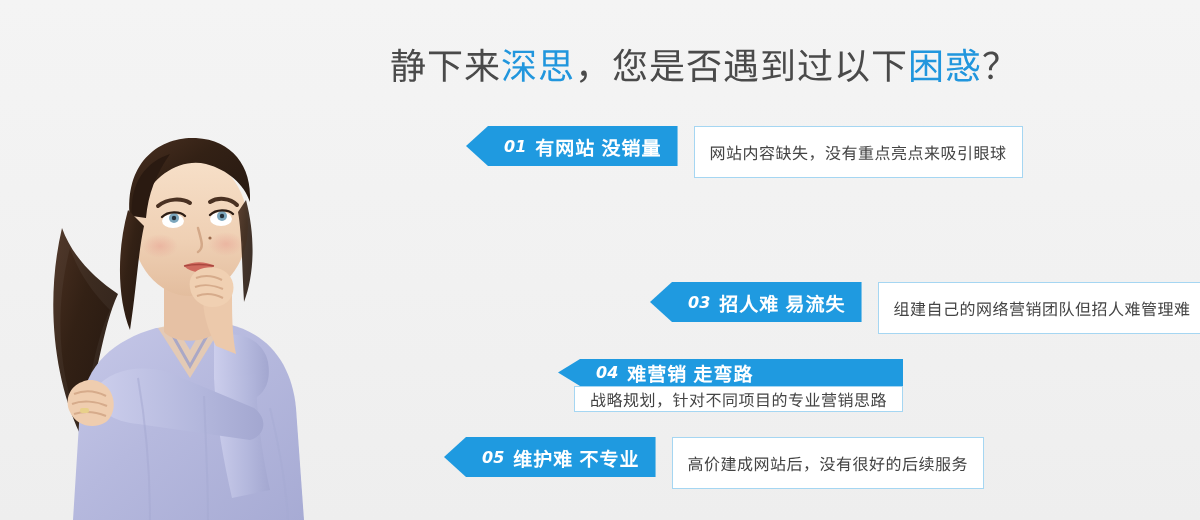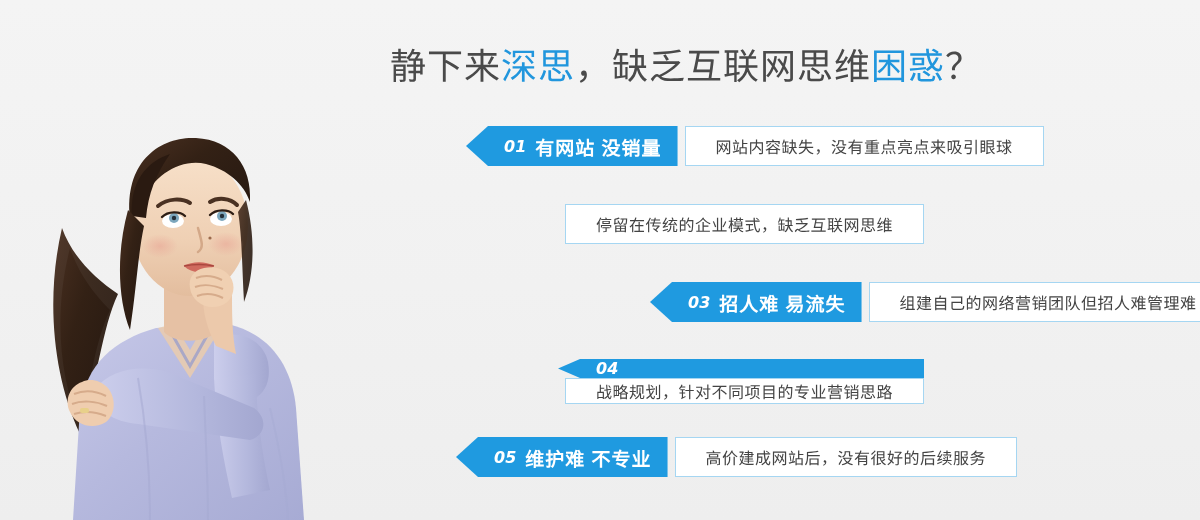--- a/index.html
+++ b/index.html
@@ -54,21 +54,21 @@
   .row {
     position: absolute;
     height: 40px;
     display: flex;
     align-items: stretch;
   }
   .row-1 { left: 466px; top: 126px; }
   .row-2 { left: 558px; top: 204px; }
   .row-3 { left: 650px; top: 282px; }
   .row-4 { left: 558px; top: 359px; flex-direction: column; }
-  .row-5 { left: 456px; top: 437px; }
+  .row-5 { left: 444px; top: 437px; }
 
   .tag {
     position: relative;
     height: 40px;
     background: #1f9ae0;
     display: flex;
     align-items: center;
     padding: 0 16px 0 38px;
     -webkit-clip-path: polygon(0% 50%, 22px 0%, 100% 0%, 100% 100%, 22px 100%);
     clip-path: polygon(0% 50%, 22px 0%, 100% 0%, 100% 100%, 22px 100%);
@@ -85,28 +85,28 @@
     font-family: "DejaVu Sans", "Liberation Sans", sans-serif;
   }
   .tag-title {
     font-size: 19px;
     font-weight: 700;
     color: #ffffff;
     letter-spacing: 1px;
   }
 
   .desc {
-    height: 40px;
-    margin-left: 7px;
+    height: 52px;
+    margin-left: 16px;
     background: #ffffff;
     border: 1px solid #a5d6f2;
     box-sizing: border-box;
     display: flex;
     align-items: center;
-    padding: 0 30px;
+    padding: 0 15px;
     font-size: 16px;
     color: #444444;
     letter-spacing: 0.5px;
     white-space: nowrap;
   }
 </style>
 </head>
 <body>
 
 <div id="banner">
@@ -204,46 +204,46 @@
       <path d="M56 336 C66 333 78 334 88 338" fill="none" stroke="#d6ab8b" stroke-width="2"></path>
       <rect x="62" y="330" width="9" height="5" rx="2" fill="#e8d08a"></rect>
 
       <path d="M120 300 C128 346 132 394 132 442" fill="none" stroke="#a5a9d1" stroke-width="2" opacity="0.55"></path>
       <path d="M186 318 C188 366 190 406 190 442" fill="none" stroke="#a5a9d1" stroke-width="2" opacity="0.45"></path>
       <path d="M252 330 C262 372 268 406 270 442" fill="none" stroke="#a5a9d1" stroke-width="2" opacity="0.4"></path>
     </svg>
   </div>
 
   <div id="headline">
-    <span>静下来</span><span class="accent">深思</span><span>，缺乏互联网思维</span><span class="accent">困惑</span><span class="qm">？</span>
+    <span>静下来</span><span class="accent">深思</span><span>，您是否遇到过以下</span><span class="accent">困惑</span><span class="qm">？</span>
   </div>
 
   <div class="row row-1">
     <div class="tag">
       <span class="tag-num">01</span>
       <span class="tag-title">有网站 没销量</span>
     </div>
     <div class="desc">网站内容缺失，没有重点亮点来吸引眼球</div>
   </div>
 
   <div class="row row-2">
-    <div class="desc">停留在传统的企业模式，缺乏互联网思维</div>
   </div>
 
   <div class="row row-3">
     <div class="tag">
       <span class="tag-num">03</span>
       <span class="tag-title">招人难 易流失</span>
     </div>
     <div class="desc">组建自己的网络营销团队但招人难管理难</div>
   </div>
 
   <div class="row row-4">
     <div class="tag">
       <span class="tag-num">04</span>
+      <span class="tag-title">难营销 走弯路</span>
     </div>
     <div class="desc">战略规划，针对不同项目的专业营销思路</div>
   </div>
 
   <div class="row row-5">
     <div class="tag">
       <span class="tag-num">05</span>
       <span class="tag-title">维护难 不专业</span>
     </div>
     <div class="desc">高价建成网站后，没有很好的后续服务</div>

